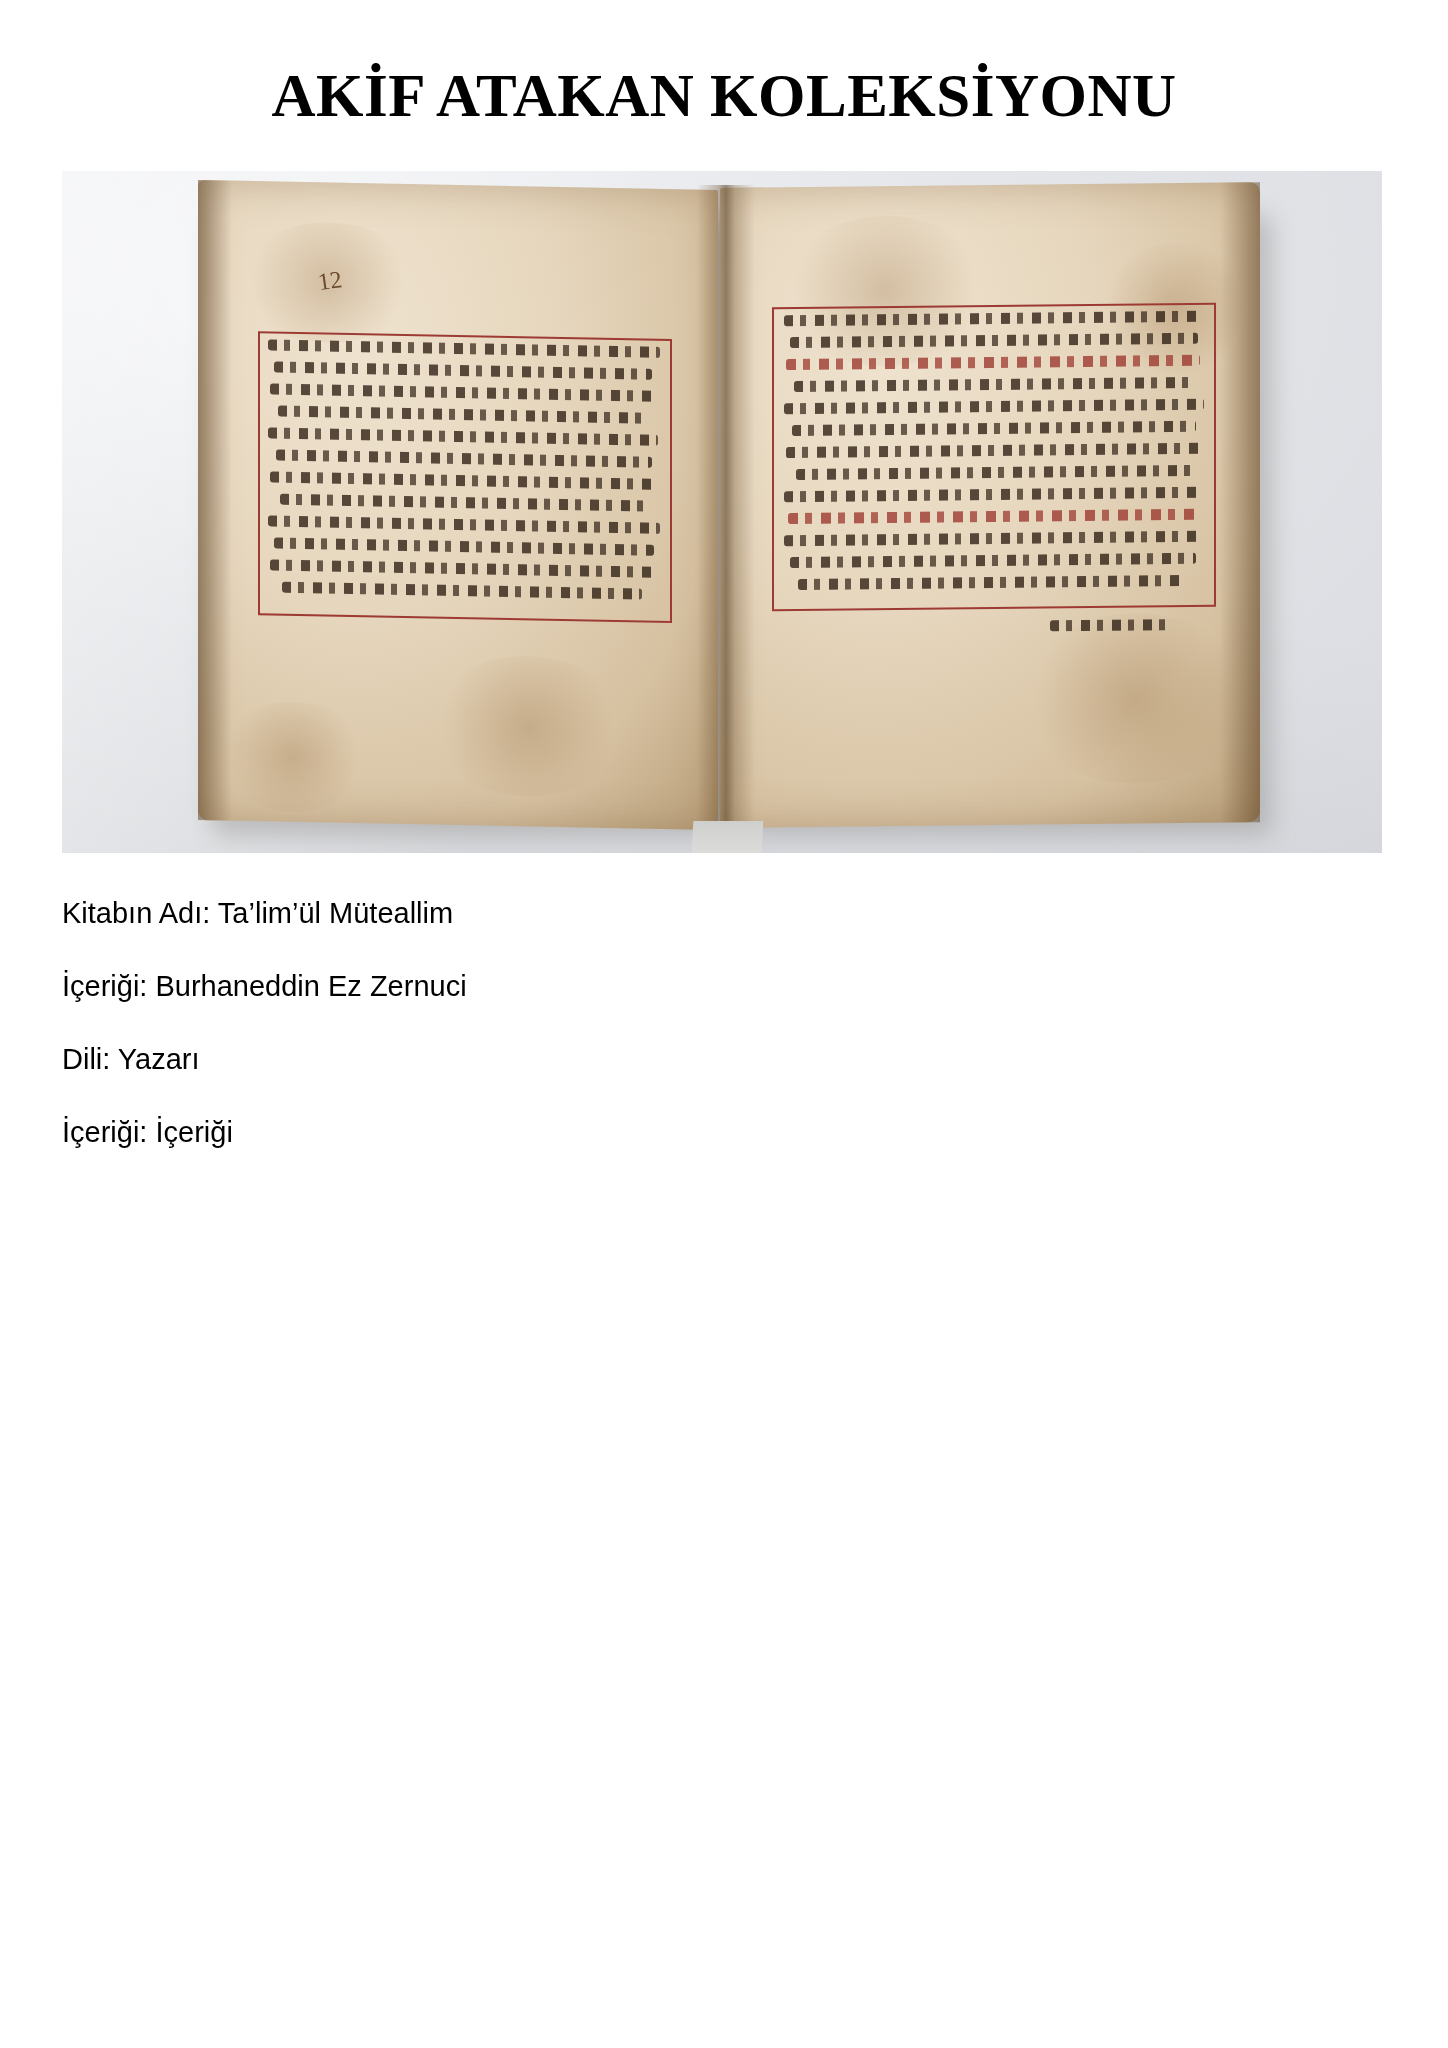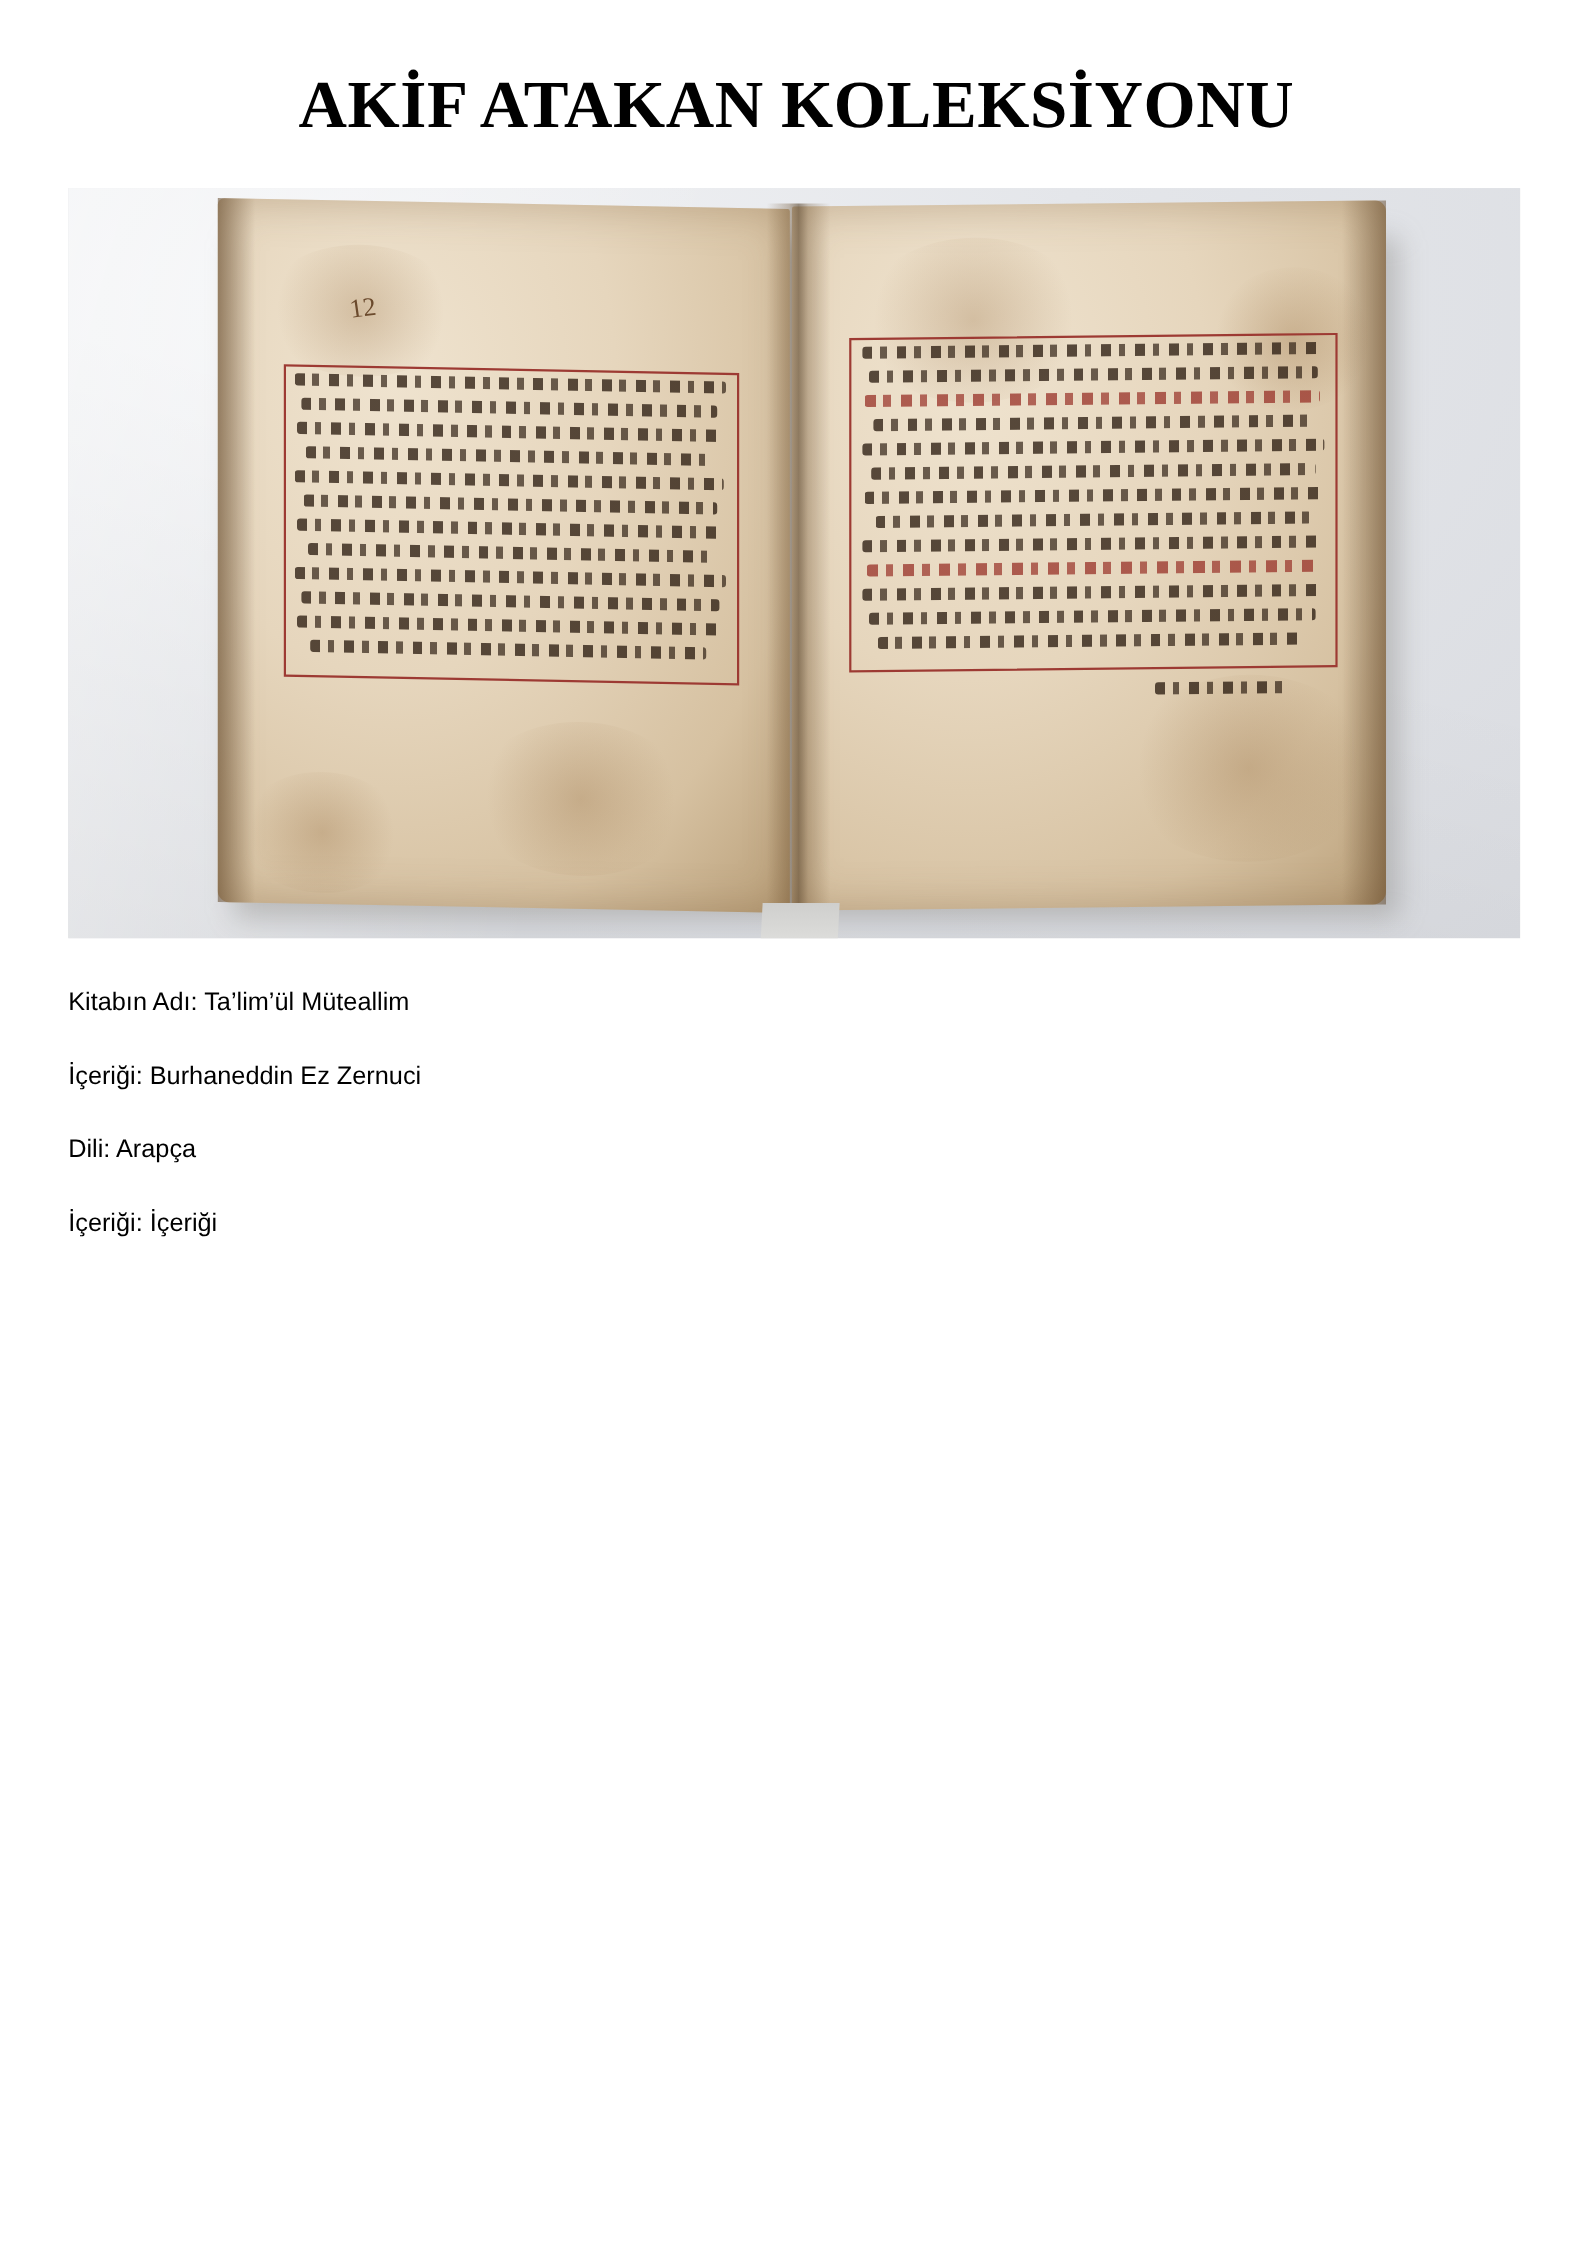--- a/index.html
+++ b/index.html
@@ -165,21 +165,21 @@
     font-size: 24px;
     color: #6b4a2d;
     transform: rotate(-8deg);
   }
 
   
   .meta {
     margin-top: 46px;
   }
   .meta-line {
-    font-size: 23px;
+    font-size: 29px;
     line-height: 1.0;
     margin: 0 0 44px 0;
     color: #000;
   }
 </style>
 </head>
 <body>
 
 <div class="page">
 
@@ -240,17 +240,17 @@
       </div>
 
       <div class="gutter"></div>
       <div class="spine-tail"></div>
     </div>
   </div>
 
   <div class="meta">
     <p class="meta-line">Kitabın Adı: Ta’lim’ül Müteallim</p>
     <p class="meta-line">İçeriği: Burhaneddin Ez Zernuci</p>
-    <p class="meta-line">Dili: Arapça</p>
+    <p class="meta-line">Dili: Yazarı</p>
     <p class="meta-line">İçeriği: İçeriği</p>
   </div>
 
 </div>
 
 </body></html>

